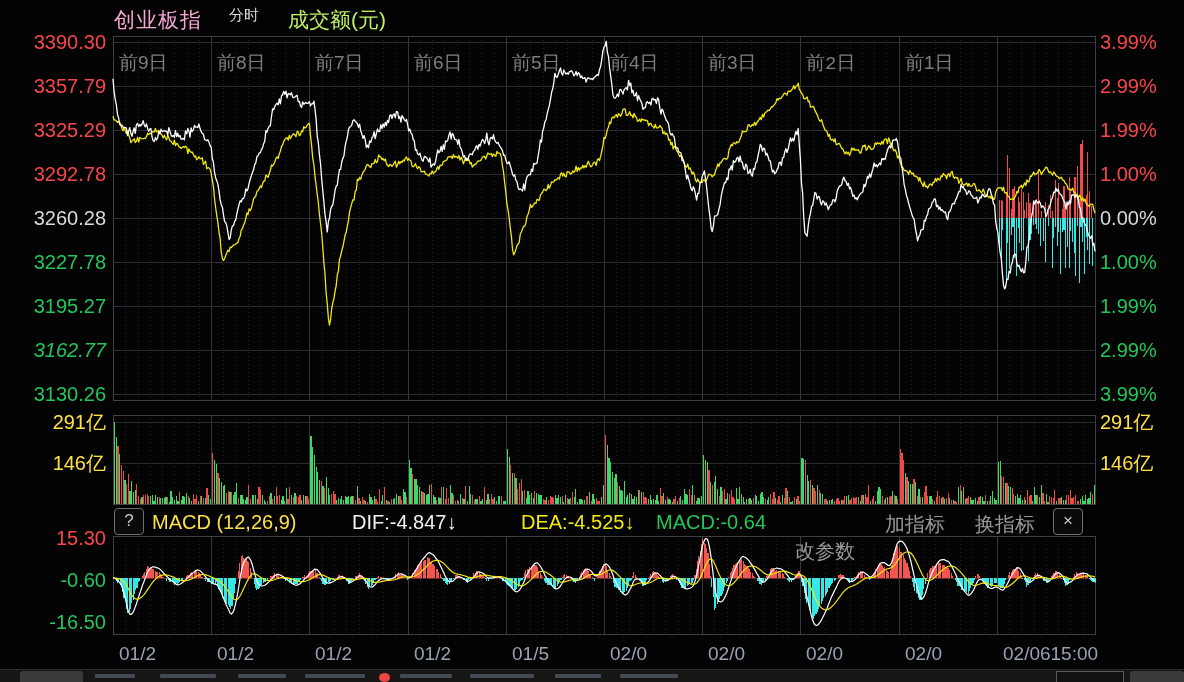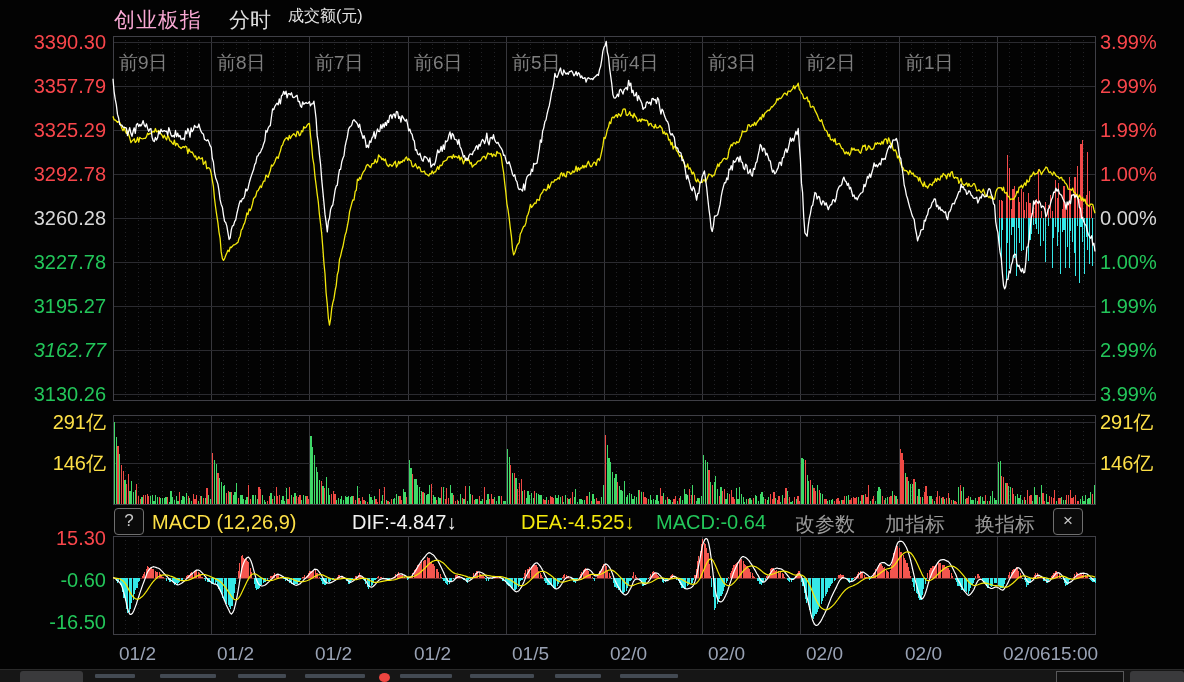--- a/index.html
+++ b/index.html
@@ -1,22 +1,22 @@
 <!DOCTYPE html>
 <html><head>
 <meta charset="utf-8">
 <style>
   html,body{margin:0;padding:0;background:#000;}
   #app{position:relative;width:1184px;height:682px;background:#030303;overflow:hidden;
        font-family:"Liberation Sans","DejaVu Sans",sans-serif;}
   .abs{position:absolute;white-space:nowrap;}
   .titlebar span{display:inline-block;}
   #t-symbol{left:114px;top:6px;font-size:21px;color:#f9a8d4;letter-spacing:1px;}
-  #t-tab{left:229px;top:6px;font-size:21px;color:#dedede;}
-  #t-measure{left:288px;top:6px;font-size:16px;color:#e5e5e5;}
+  #t-tab{left:229px;top:6px;font-size:15px;color:#dedede;}
+  #t-measure{left:288px;top:6px;font-size:21px;color:#bef264;}
   .axis-lab{font-size:20px;line-height:20px;}
   .axis-left{width:106px;text-align:right;}
   .c-r{color:#f8464b;} .c-g{color:#23c65a;} .c-w{color:#d8d8d8;} .c-gray{color:#fde047;}
   .daylab{font-size:19px;color:#7f7f7f;}
   .timelab{font-size:19px;color:#99a2b4;}
   .macdbar span{font-size:20px;}
   #m-help,#m-close{width:28px;height:25px;border:1px solid #6f6f6f;border-radius:4px;
       text-align:center;line-height:24px;color:#c8c8c8;font-size:17px;background:#0a0a0a;cursor:pointer;}
   .btn-gray{color:#9a9a9a;cursor:pointer;}
   #bottombar{left:0;top:669px;width:1184px;height:13px;background:#161616;border-top:1px solid #2a2a2a;}
@@ -1724,21 +1724,21 @@
       <div class="abs timelab" style="left:905px;top:643px;">02/0</div>
       <div class="abs timelab" style="left:1003px;top:643px;">02/0615:00</div>
     </div>
 
   <div class="macdbar">
     <span class="abs" id="m-help" style="left:114px;top:508px;">?</span>
     <span class="abs c-gray" style="left:152px;top:511px;">MACD (12,26,9)</span>
     <span class="abs" style="left:352px;top:511px;color:#f2f2f2;">DIF:-4.847↓</span>
     <span class="abs" style="left:521px;top:511px;color:#f3e80c;">DEA:-4.525↓</span>
     <span class="abs" style="left:656px;top:511px;color:#23c65a;">MACD:-0.64</span>
-    <span class="abs btn-gray" style="left:795px;top:511px;">改参数</span>
+    <span class="abs btn-gray" style="left:795px;top:538px;">改参数</span>
     <span class="abs btn-gray" style="left:885px;top:511px;">加指标</span>
     <span class="abs btn-gray" style="left:975px;top:511px;">换指标</span>
     <span class="abs" id="m-close" style="left:1053px;top:508px;">×</span>
   </div>
 
   <div class="abs" id="bottombar">
     <div class="bb-btn" style="left:20px;top:1px;width:63px;height:12px;"></div>
     <div class="bb-txt" style="left:95px;top:4px;width:40px;"></div>
     <div class="bb-txt" style="left:160px;top:4px;width:56px;"></div>
     <div class="bb-txt" style="left:238px;top:4px;width:48px;"></div>

